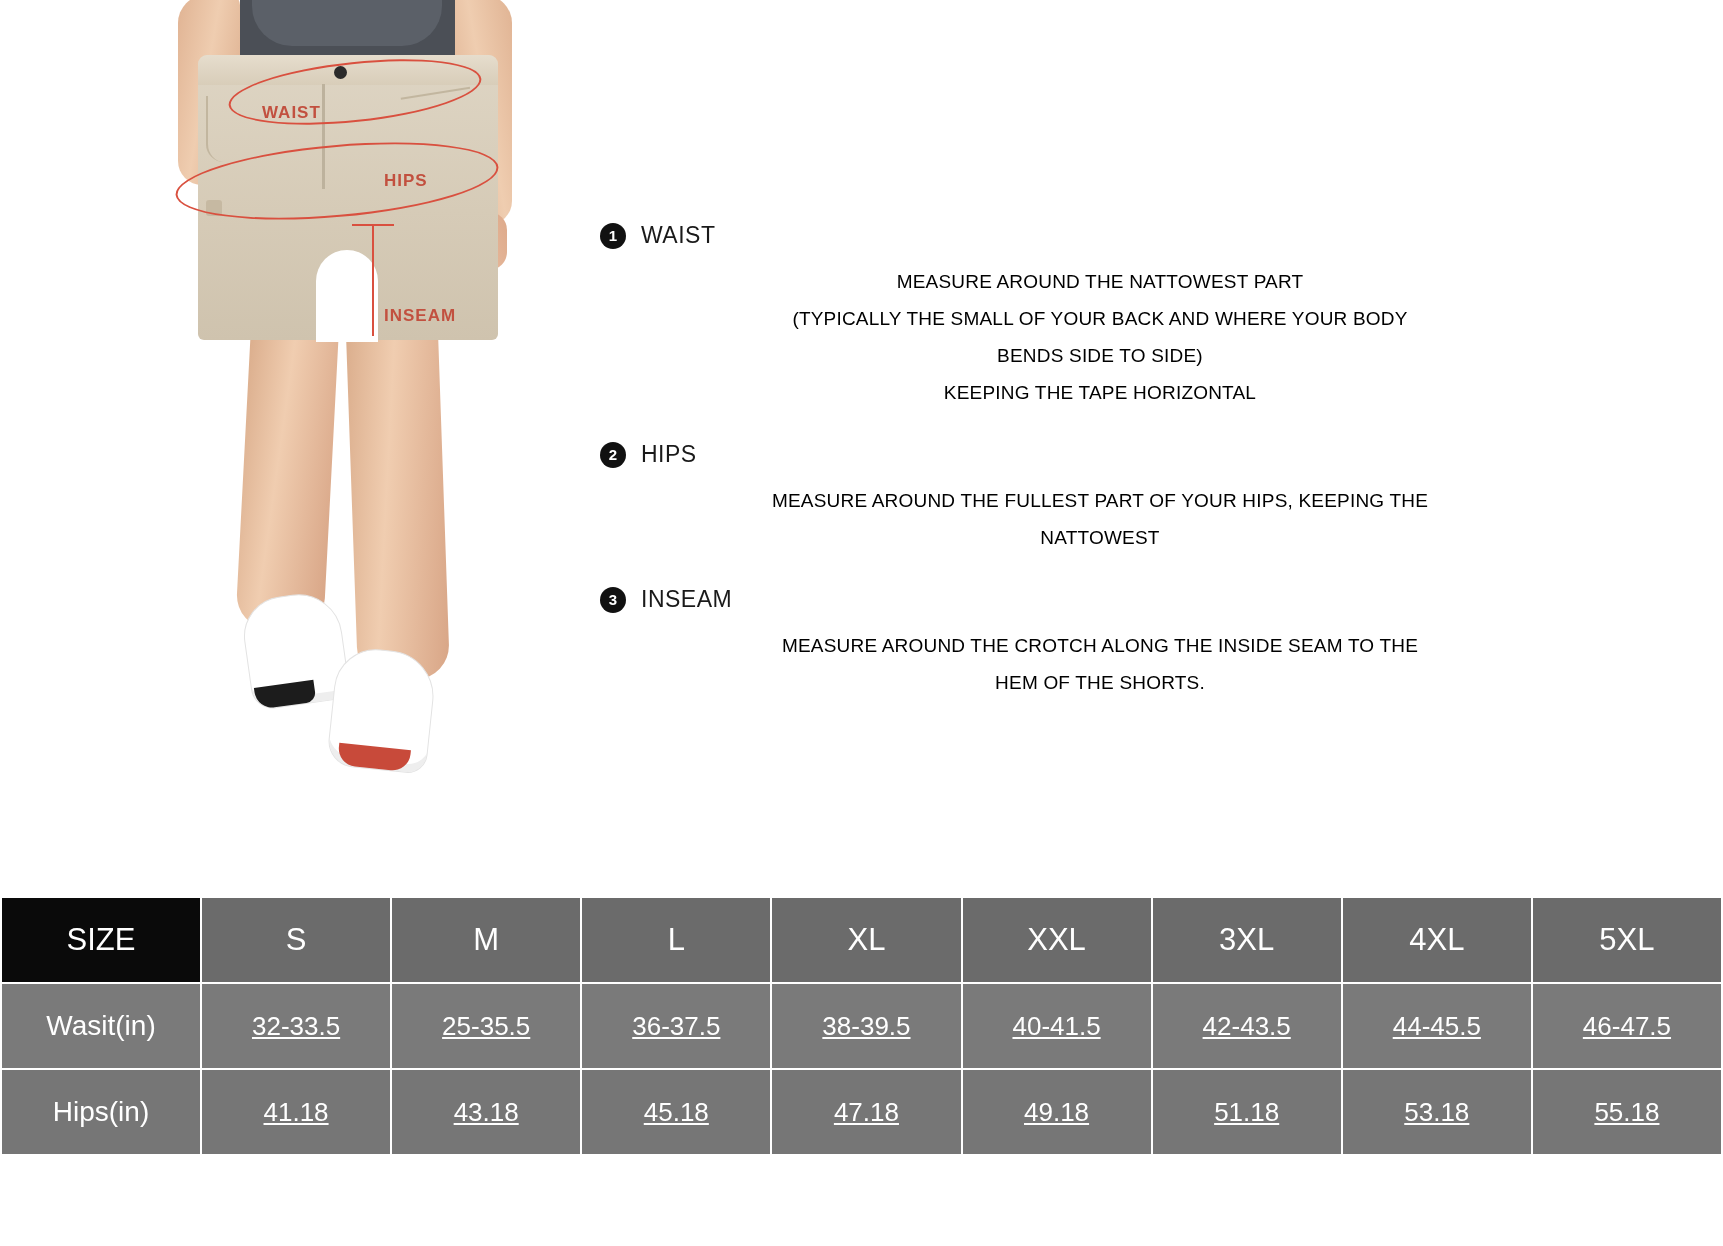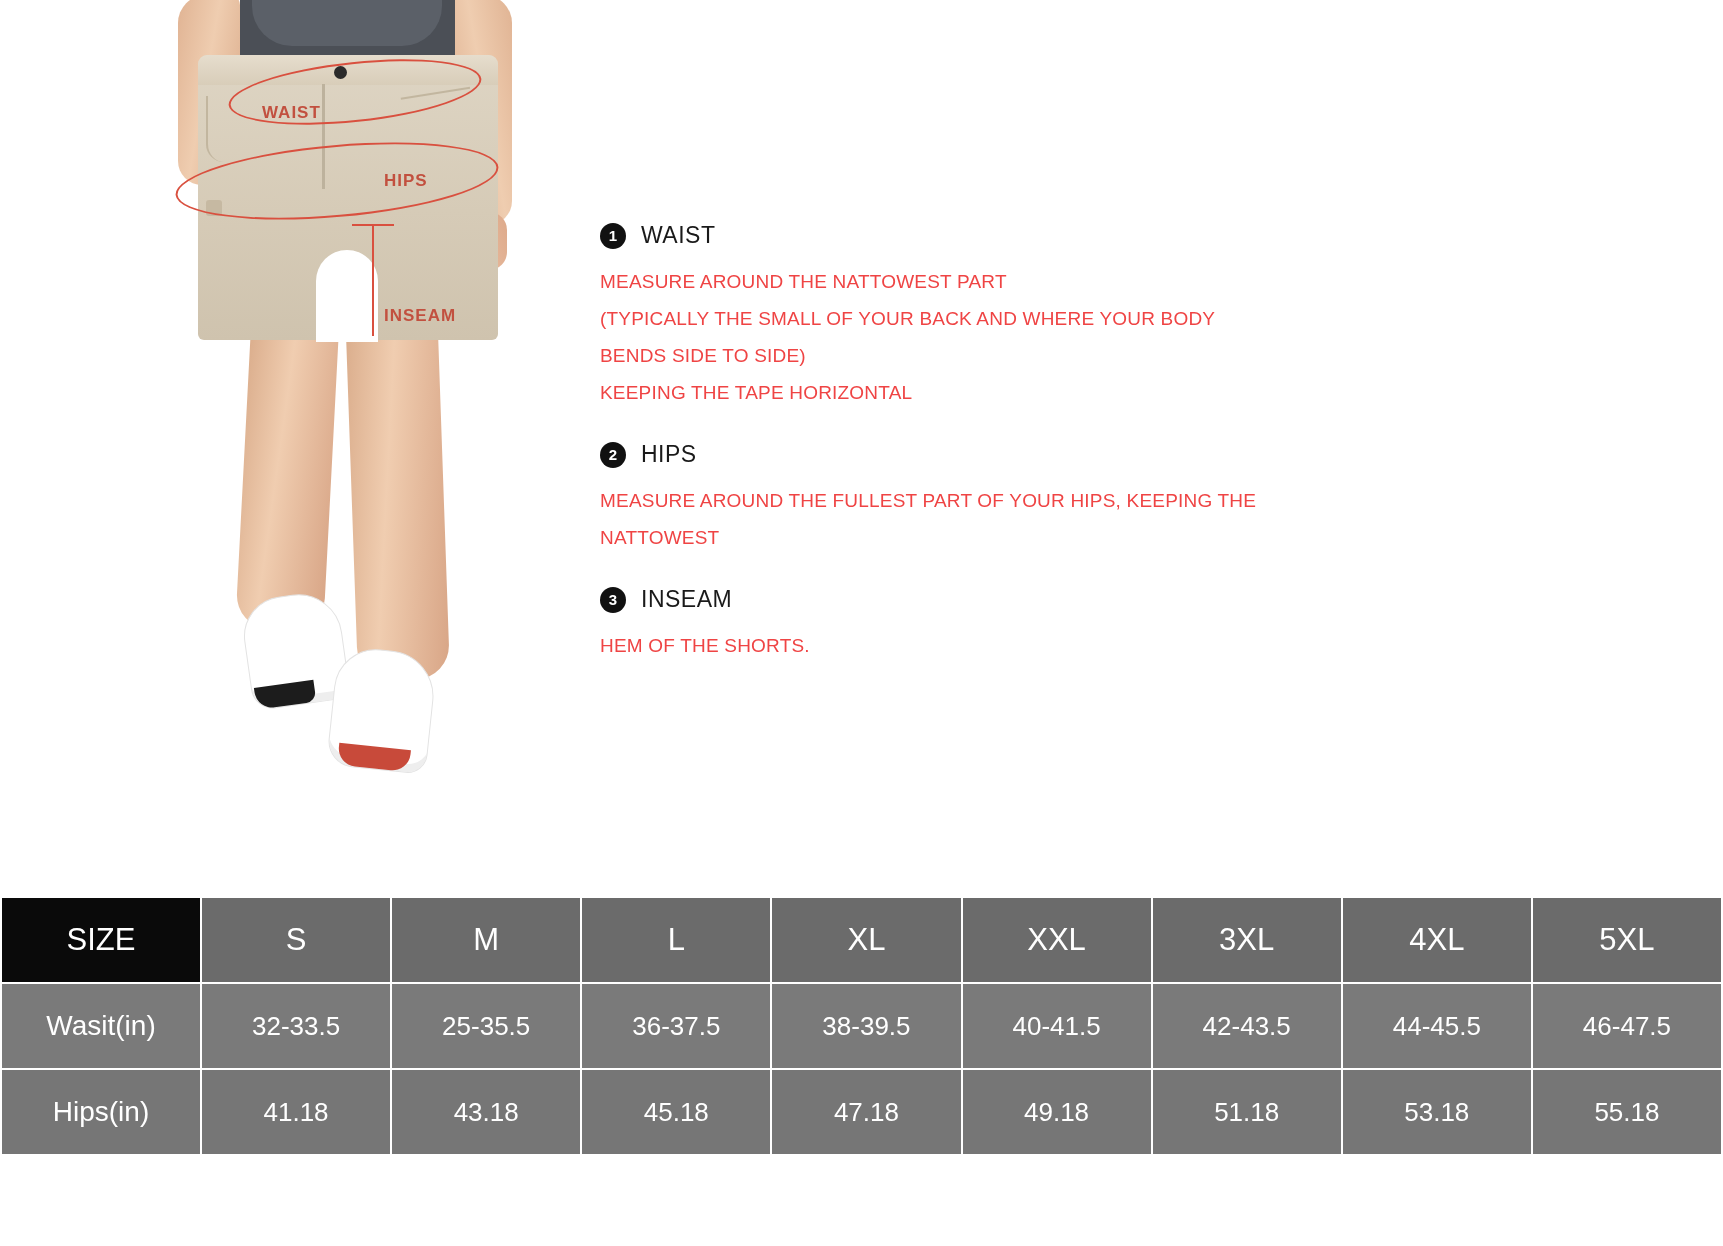--- a/index.html
+++ b/index.html
@@ -287,23 +287,24 @@
     justify-content: center;
     flex: 0 0 auto;
   }
   .instr-title {
     font-size: 23px;
     color: #1a1a1a;
     letter-spacing: 0.5px;
   }
   .instr-line {
     font-size: 19px;
-    color: #ef4444;
+    color: #000000;
     line-height: 37px;
     letter-spacing: 0.2px;
+    text-align: center;
   }
 
   
   table.size-table {
     position: absolute;
     left: 0;
     top: 896px;
     width: 1723px;
     border-collapse: collapse;
     table-layout: fixed;
@@ -329,20 +330,21 @@
   }
   .row-label {
     background: #7a7a7a;
     font-size: 28px;
     height: 82px;
   }
   .cell {
     background: #7a7a7a;
     font-size: 26px;
     height: 82px;
+    text-decoration: underline;
   }
   tr.alt .row-label, tr.alt .cell { background: #767676; }
 </style>
 </head>
 <body>
 
 <div class="illustration">
   <div class="arm arm-l"></div>
   <div class="arm arm-r"></div>
   <div class="hand-r"></div>
@@ -392,20 +394,21 @@
     </div>
     <div class="instr-line">MEASURE AROUND THE FULLEST PART OF YOUR HIPS, KEEPING THE</div>
     <div class="instr-line">NATTOWEST</div>
   </div>
 
   <div class="instr-block">
     <div class="instr-head">
       <div class="badge">3</div>
       <div class="instr-title">INSEAM</div>
     </div>
+    <div class="instr-line">MEASURE AROUND THE CROTCH ALONG THE INSIDE SEAM TO THE</div>
     <div class="instr-line">HEM OF THE SHORTS.</div>
   </div>
 
 </div>
 
 <table class="size-table">
   <thead>
     <tr>
       <th class="th-size">SIZE</th>
       <th class="th-col">S</th>

